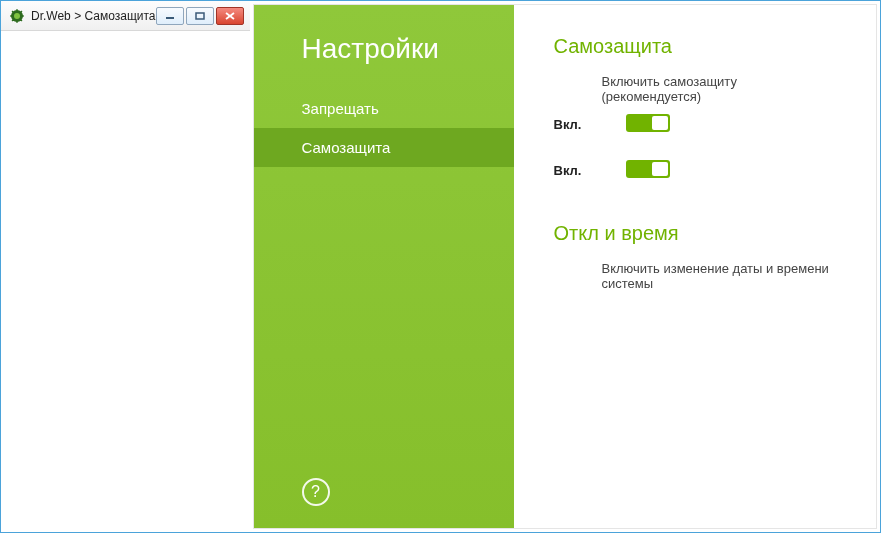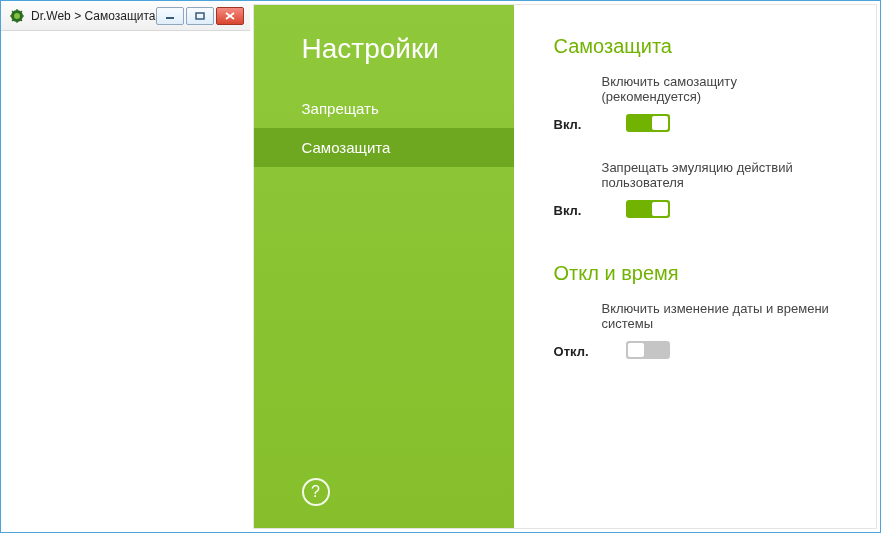--- a/index.html
+++ b/index.html
@@ -213,38 +213,31 @@
           <div class="section-title">Самозащита</div>
 
           <div class="setting-desc">Включить самозащиту (рекомендуется)</div>
           <div class="setting-row">
             <span class="state-label">Вкл.</span>
             <div class="toggle on">
               <div class="knob"></div>
             </div>
           </div>
 
-          <div class="setting-desc">Запрещать эмуляцию действий пользователя</div>
           <div class="setting-row">
             <span class="state-label">Вкл.</span>
             <div class="toggle on">
               <div class="knob"></div>
             </div>
           </div>
         </div>
 
         <div class="section-gap"></div>
 
         <div>
           <div class="section-title">Откл и время</div>
 
           <div class="setting-desc">Включить изменение даты и времени системы</div>
-          <div class="setting-row">
-            <span class="state-label">Откл.</span>
-            <div class="toggle off">
-              <div class="knob"></div>
-            </div>
-          </div>
         </div>
       </div>
     </div>
   </div>
 </div>
 
 </body></html>

